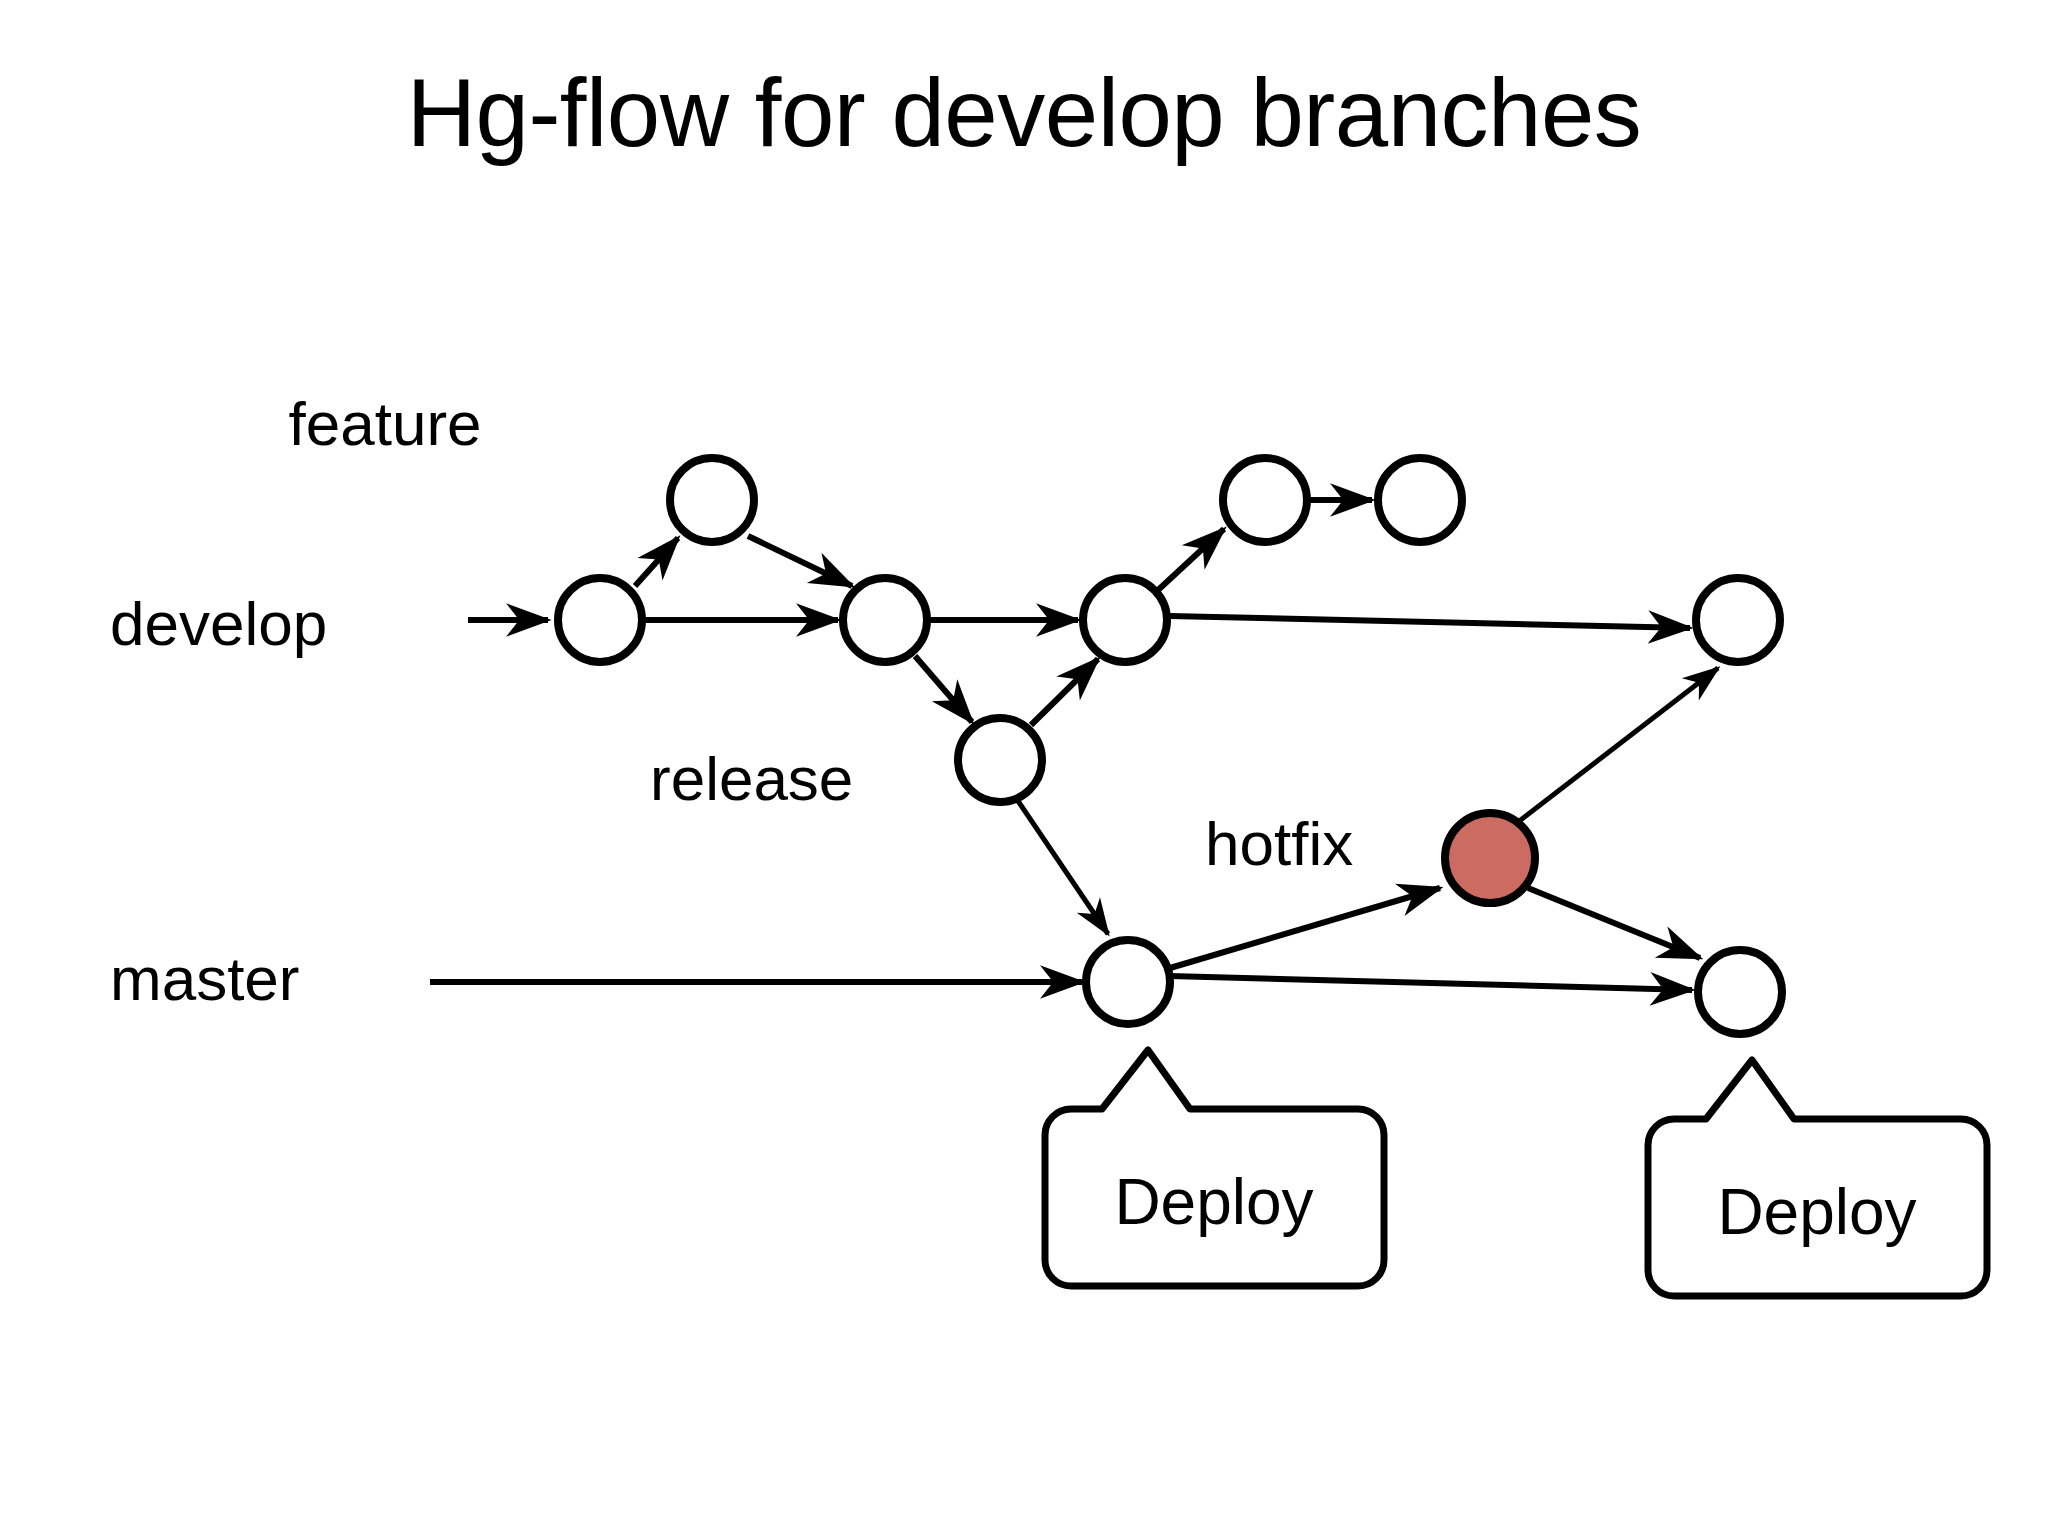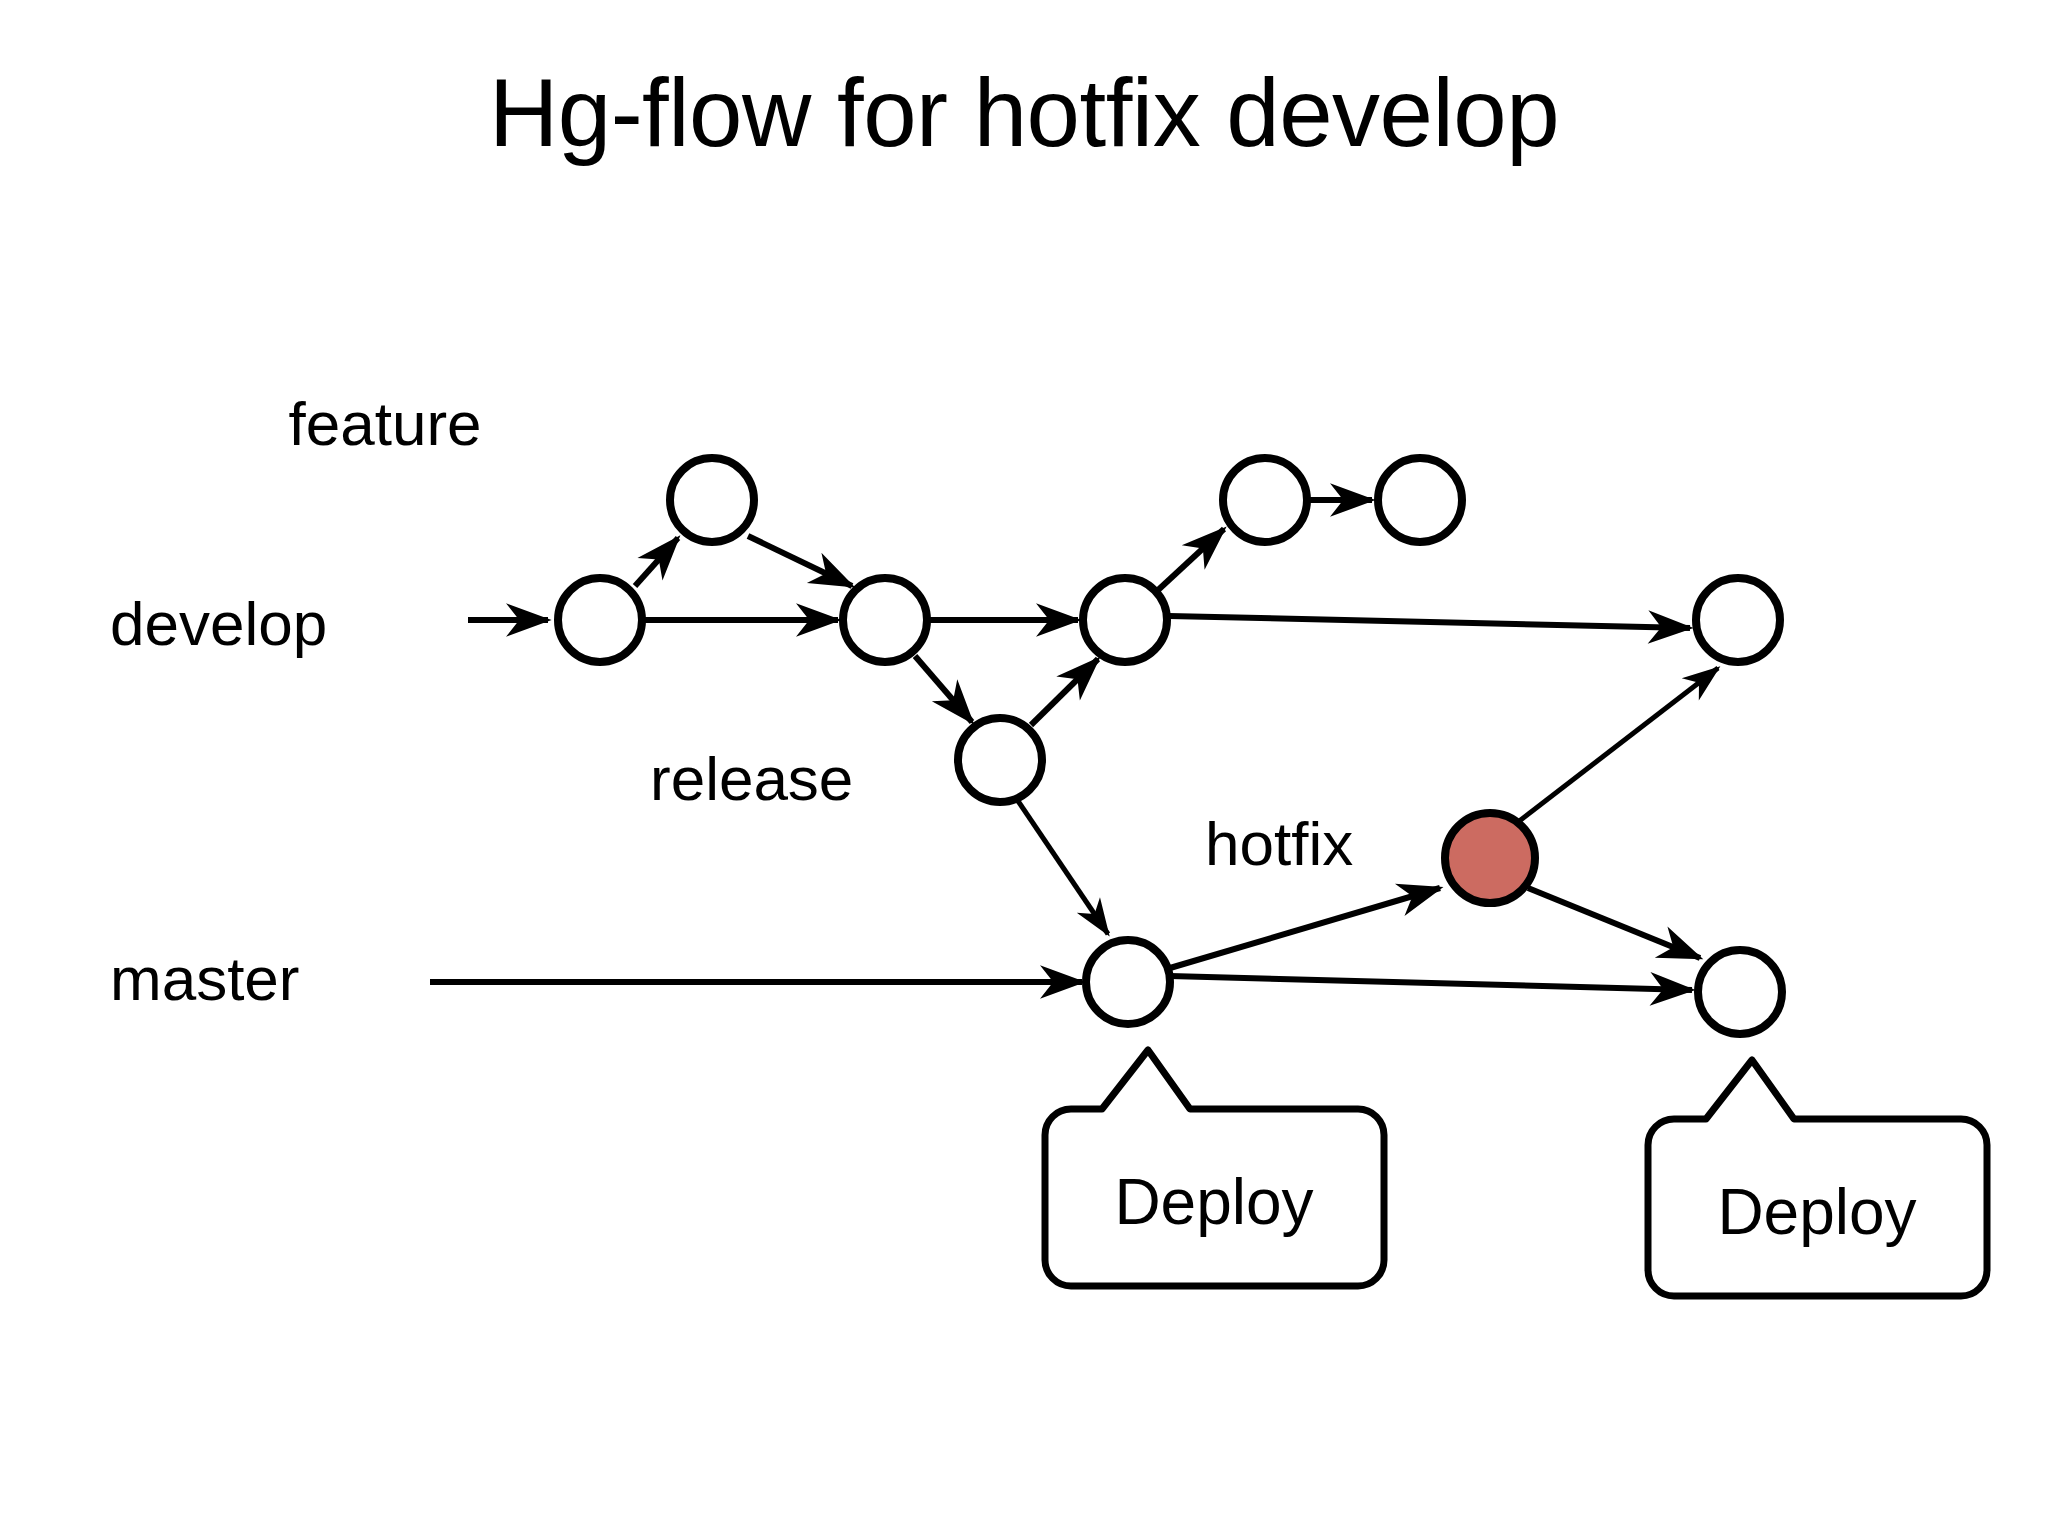--- a/index.html
+++ b/index.html
@@ -73,21 +73,21 @@
     stroke-width: 7;
     fill: #ffffff;
     stroke-linejoin: round;
   }
 </style>
 </head>
 <body>
 
 <div id="slide" style="background: rgb(255, 255, 255);">
 
-  <div id="title">Hg-flow for hotfix develop</div>
+  <div id="title">Hg-flow for develop branches</div>
 
   <svg id="graph" viewBox="0 0 2048 1536">
     <defs>
       <marker id="arrowhead" markerWidth="9" markerHeight="9" refX="7.4" refY="3.2" orient="auto" markerUnits="strokeWidth">
         <path d="M0.4,0.4 L8,3.2 L0.4,6.0 L2.6,3.2 Z" fill="#000000"></path>
       </marker>
     </defs>
 
     <text class="branch-label" x="385" y="445" text-anchor="middle">feature</text>
     <text class="branch-label" x="110" y="645">develop</text>

